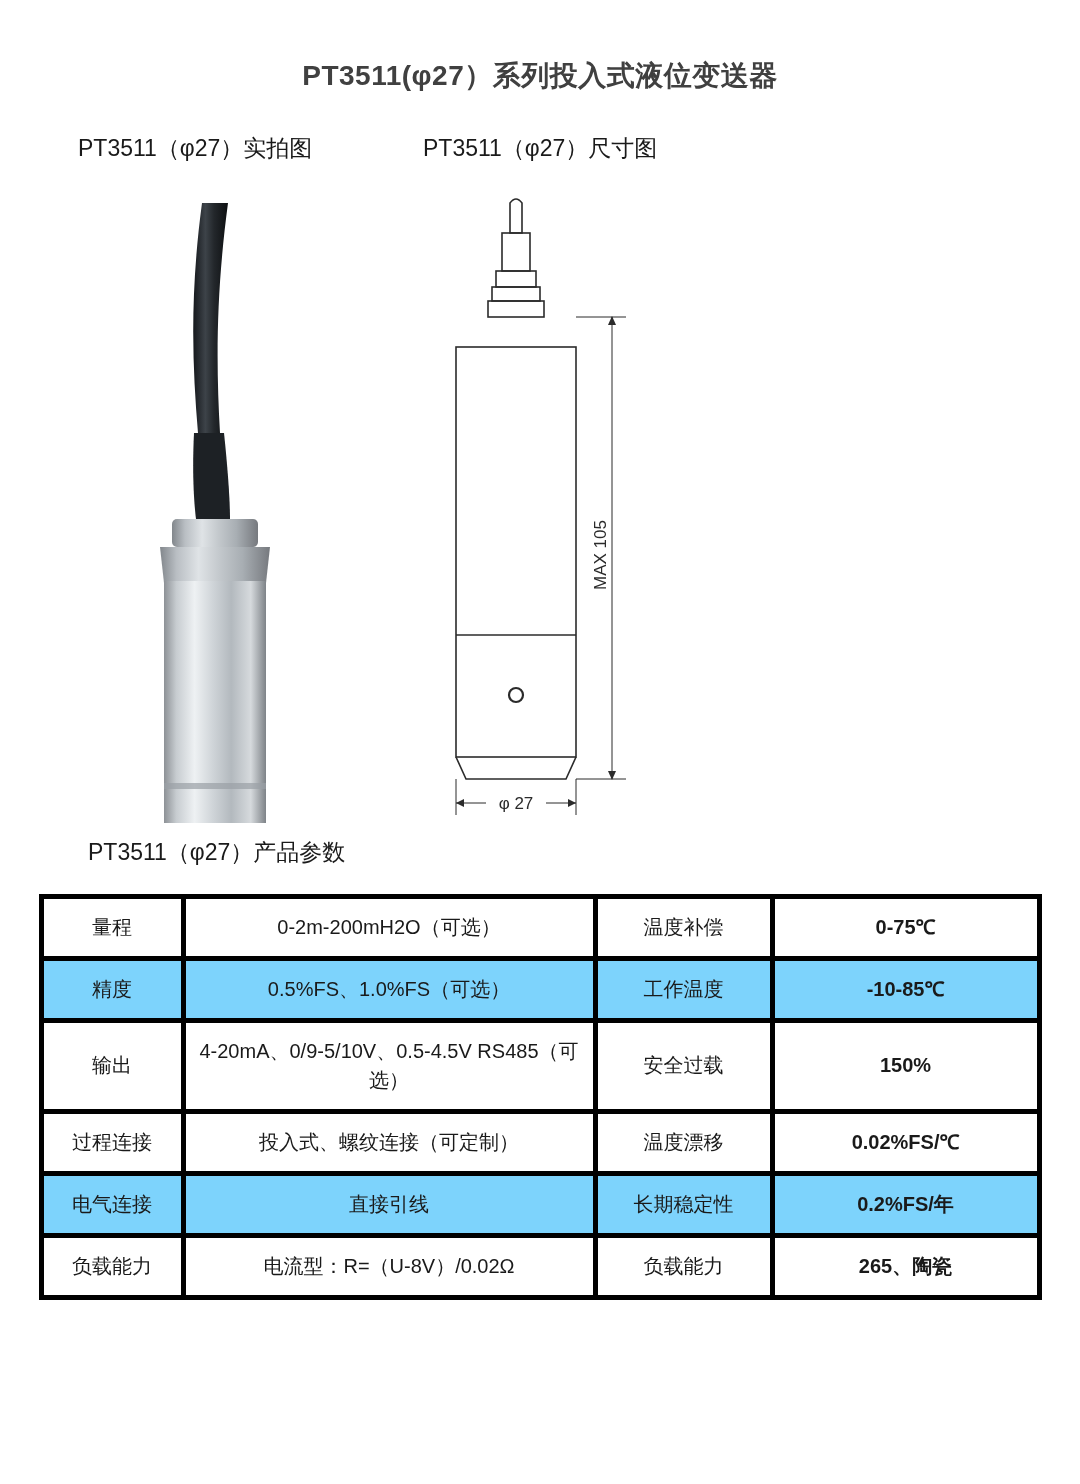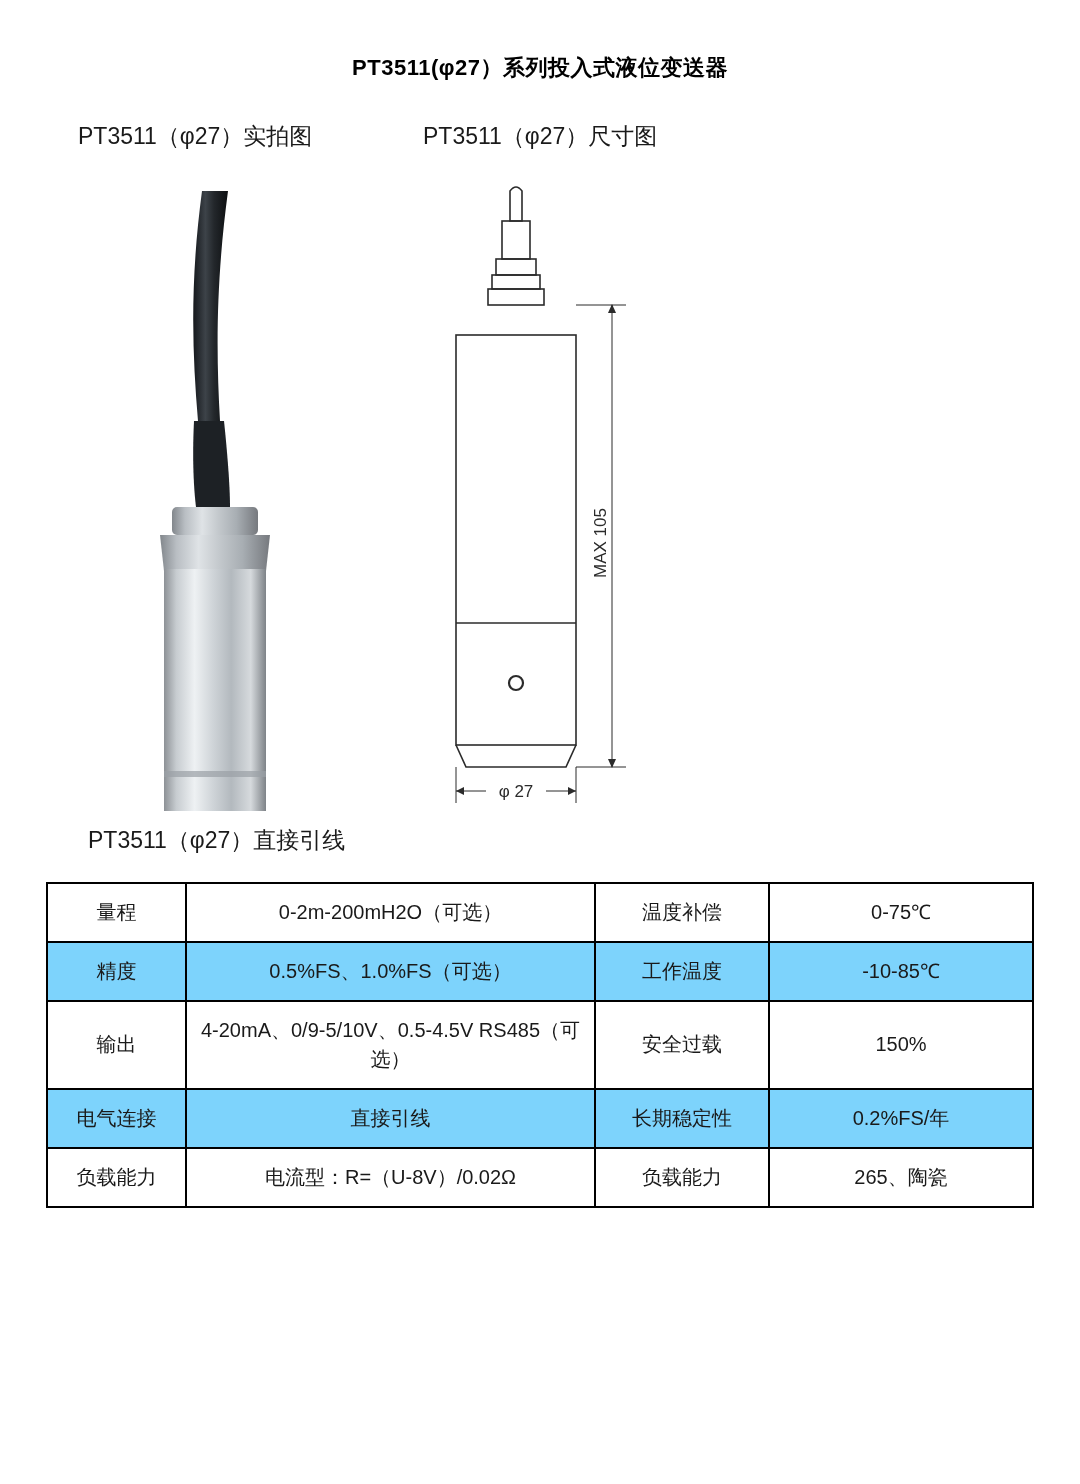--- a/index.html
+++ b/index.html
@@ -10,25 +10,25 @@
   body {
     width: 1080px;
     height: 1484px;
     font-family: "Liberation Sans", sans-serif;
     color: #1a1a1a;
     position: relative;
     overflow: hidden;
   }
   .page-title {
     text-align: center;
-    font-size: 22px;
+    font-size: 28px;
     font-weight: bold;
     letter-spacing: 0.5px;
     padding-top: 38px;
-    color: #000000;
+    color: #404040;
   }
   .caption-row {
     position: relative;
     height: 40px;
     margin-top: 38px;
     padding-left: 40px;
   }
   .cap-photo {
     position: absolute;
     left: 78px;
@@ -66,35 +66,35 @@
     margin: 4px 0 0 88px;
     color: #1a1a1a;
   }
   table.params {
     border-collapse: collapse;
     margin: 26px auto 0 auto;
     width: 930px;
     table-layout: fixed;
   }
   table.params td {
-    border: 2px solid #000000;
+    border: 5px solid #000000;
     font-size: 20px;
     text-align: center;
     vertical-align: middle;
     padding: 14px 6px;
     line-height: 1.45;
     color: #1a1a1a;
   }
   table.params tr.alt td {
     background: #7dd3fc;
   }
   td.k1 { width: 125px; }
   td.v1 { width: 395px; }
   td.k2 { width: 160px; }
-  td.v2 { width: 250px; }
+  td.v2 { width: 250px; font-weight: bold; }
 </style>
 </head>
 <body>
 
 <h1 class="page-title">PT3511(φ27）系列投入式液位变送器</h1>
 
 <div class="caption-row">
   <div class="cap-photo">PT3511（φ27）实拍图</div>
   <div class="cap-dim">PT3511（φ27）尺寸图</div>
 </div>
@@ -165,21 +165,21 @@
         <path d="M24 616 l-8 4 l8 4 Z" fill="#2b2b2b" stroke="none"></path>
         <path d="M128 616 l8 4 l-8 4 Z" fill="#2b2b2b" stroke="none"></path>
       </g>
       <text x="166" y="372" transform="rotate(-90 166 372)" text-anchor="middle" font-family="Liberation Sans, sans-serif" font-size="17" fill="#2b2b2b">MAX 105</text>
       <text x="76" y="626" text-anchor="middle" font-family="Liberation Sans, sans-serif" font-size="17" fill="#2b2b2b">φ 27</text>
     </svg>
   </div>
 
 </div>
 
-<div class="params-title">PT3511（φ27）直接引线</div>
+<div class="params-title">PT3511（φ27）产品参数</div>
 
 <table class="params">
   <tbody>
     <tr>
       <td class="k1">量程</td>
       <td class="v1">0-2m-200mH2O（可选）</td>
       <td class="k2">温度补偿</td>
       <td class="v2">0-75℃</td>
     </tr>
     <tr class="alt">
@@ -187,20 +187,26 @@
       <td class="v1">0.5%FS、1.0%FS（可选）</td>
       <td class="k2">工作温度</td>
       <td class="v2">-10-85℃</td>
     </tr>
     <tr>
       <td class="k1">输出</td>
       <td class="v1">4-20mA、0/9-5/10V、0.5-4.5V RS485（可选）</td>
       <td class="k2">安全过载</td>
       <td class="v2">150%</td>
     </tr>
+    <tr>
+      <td class="k1">过程连接</td>
+      <td class="v1">投入式、螺纹连接（可定制）</td>
+      <td class="k2">温度漂移</td>
+      <td class="v2">0.02%FS/℃</td>
+    </tr>
     <tr class="alt">
       <td class="k1">电气连接</td>
       <td class="v1">直接引线</td>
       <td class="k2">长期稳定性</td>
       <td class="v2">0.2%FS/年</td>
     </tr>
     <tr>
       <td class="k1">负载能力</td>
       <td class="v1">电流型：R=（U-8V）/0.02Ω</td>
       <td class="k2">负载能力</td>

